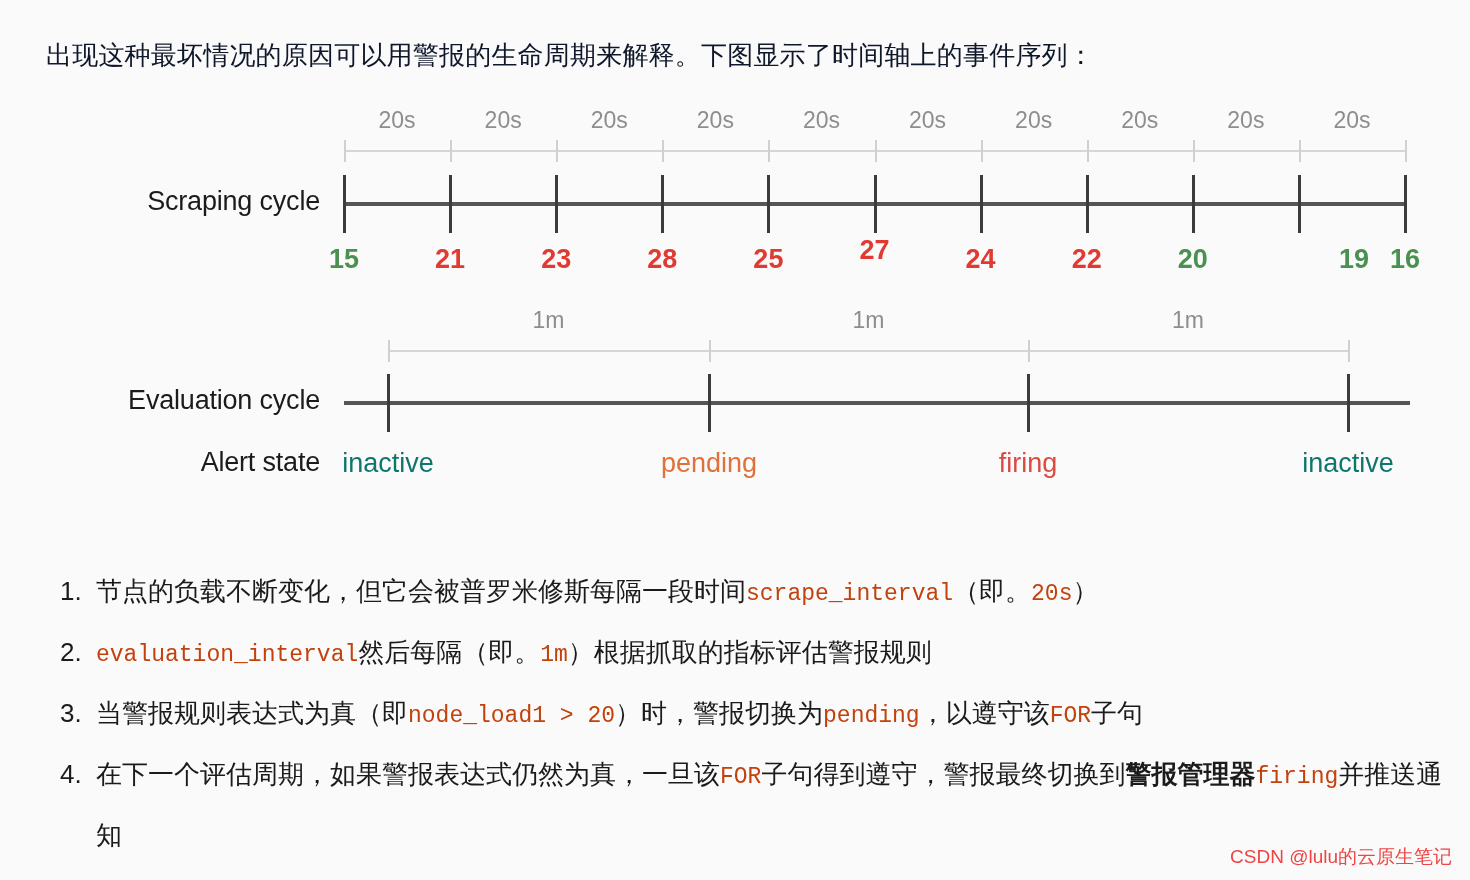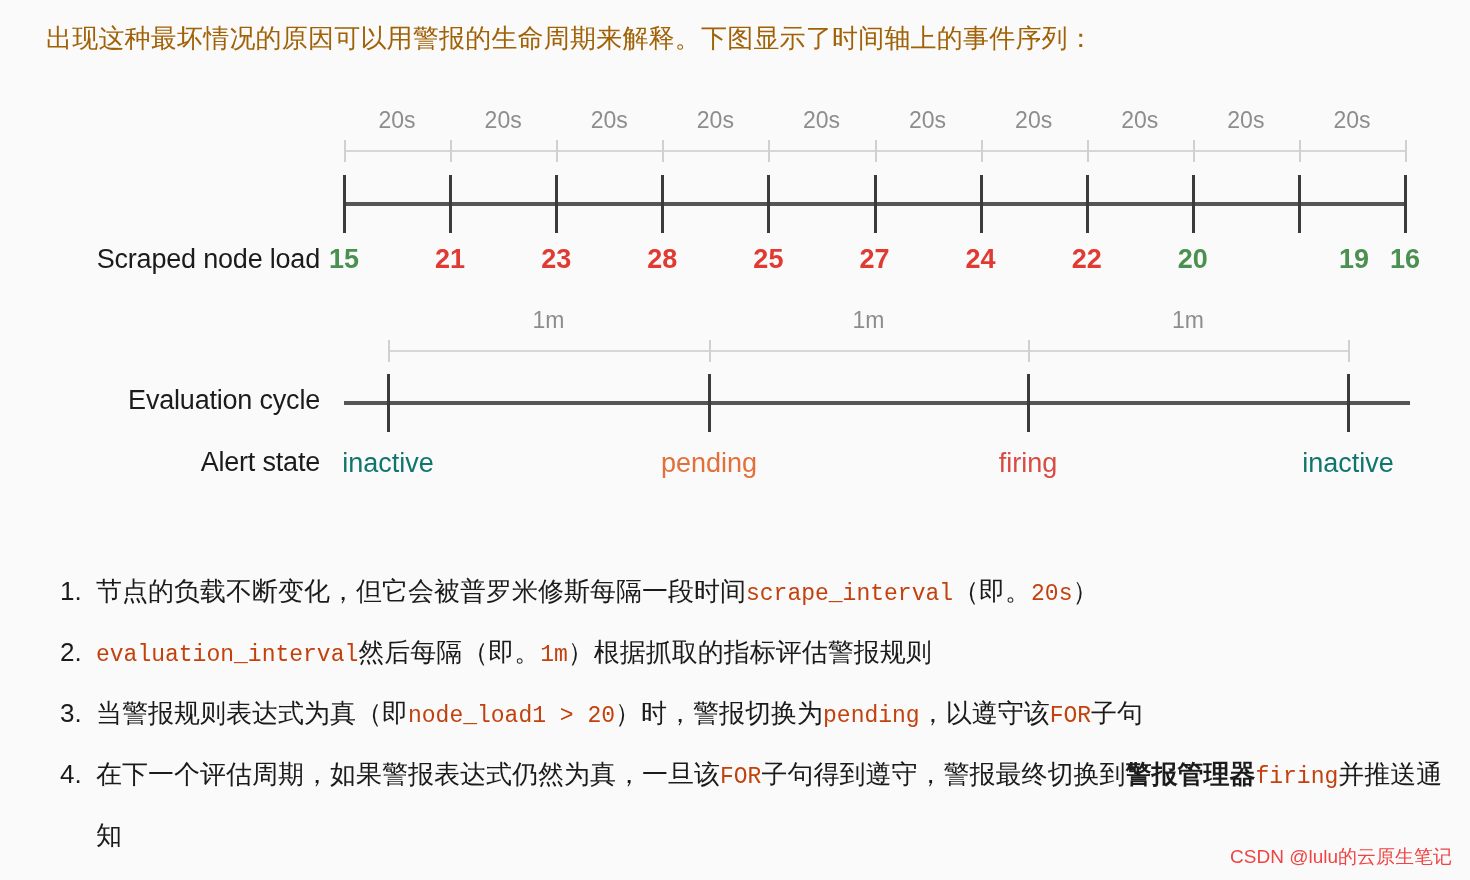--- a/index.html
+++ b/index.html
@@ -13,25 +13,25 @@
     position: relative;
     font-family: "Liberation Sans", sans-serif;
     color: #1a1a1a;
     overflow: hidden;
   }
 
   
   #intro-paragraph {
     position: absolute;
     left: 46px;
-    top: 19px;
+    top: 36px;
     width: 1380px;
     font-size: 26px;
     line-height: 38px;
-    color: #a16207;
+    color: #0f172a;
     letter-spacing: 0.2px;
   }
 
   
   #timeline-diagram {
     position: absolute;
     left: 0;
     top: 95px;
     width: 1470px;
     height: 440px;
@@ -140,22 +140,22 @@
     white-space: nowrap;
   }
 </style>
 </head>
 <body>
 
 <div id="intro-paragraph">出现这种最坏情况的原因可以用警报的生命周期来解释。下图显示了时间轴上的事件序列：</div>
 
 <div id="timeline-diagram">
 
-
-  <div class="diag-label" id="lbl-scraped-node-load" style="right:1150px; top:149px;">Scraped node load</div>
+  <div class="diag-label" id="lbl-scraping-cycle" style="right:1150px; top:91px;">Scraping cycle</div>
+
 
   <div class="diag-label" id="lbl-evaluation-cycle" style="right:1150px; top:290px;">Evaluation cycle</div>
 
   <div class="diag-label" id="lbl-alert-state" style="right:1150px; top:352px;">Alert state</div>
 
   <div id="scrape-ruler">
       <div class="ruler-line" style="left: 344px; top: 55px; width: 1061px;"></div>
       <div class="ruler-tick" style="left: 344px; top: 45px; height: 22px;"></div>
       <div class="ruler-tick" style="left: 450.1px; top: 45px; height: 22px;"></div>
       <div class="ruler-tick" style="left: 556.2px; top: 45px; height: 22px;"></div>
@@ -191,21 +191,21 @@
       <div class="axis-tick" style="left: 1191.8px; top: 80px; height: 58px;"></div>
       <div class="axis-tick" style="left: 1297.9px; top: 80px; height: 58px;"></div>
       <div class="axis-tick" style="left: 1404px; top: 80px; height: 58px;"></div>
     </div>
   <div id="scrape-values">
       <div class="load-value v-green" style="left: 304px; top: 149px; width: 80px; text-align: center;">15</div>
       <div class="load-value v-red" style="left: 410.1px; top: 149px; width: 80px;">21</div>
       <div class="load-value v-red" style="left: 516.2px; top: 149px; width: 80px;">23</div>
       <div class="load-value v-red" style="left: 622.3px; top: 149px; width: 80px;">28</div>
       <div class="load-value v-red" style="left: 728.4px; top: 149px; width: 80px;">25</div>
-      <div class="load-value v-red" style="left: 834.5px; top: 149px; width: 80px;">27</div>
+      <div class="load-value v-red" style="left: 834.5px; top: 140px; width: 80px;">27</div>
       <div class="load-value v-red" style="left: 940.6px; top: 149px; width: 80px;">24</div>
       <div class="load-value v-red" style="left: 1046.7px; top: 149px; width: 80px;">22</div>
       <div class="load-value v-green" style="left: 1152.8px; top: 149px; width: 80px;">20</div>
       <div class="load-value v-green" style="left: 1314px; top: 149px; width: 80px;">19</div>
       <div class="load-value v-green" style="left: 1365px; top: 149px; width: 80px;">16</div>
     </div>
   <div id="eval-ruler">
       <div class="ruler-line" style="left: 388px; top: 255px; width: 960px;"></div>
       <div class="ruler-tick" style="left: 388px; top: 245px; height: 22px;"></div>
       <div class="ruler-tick" style="left: 709px; top: 245px; height: 22px;"></div>

